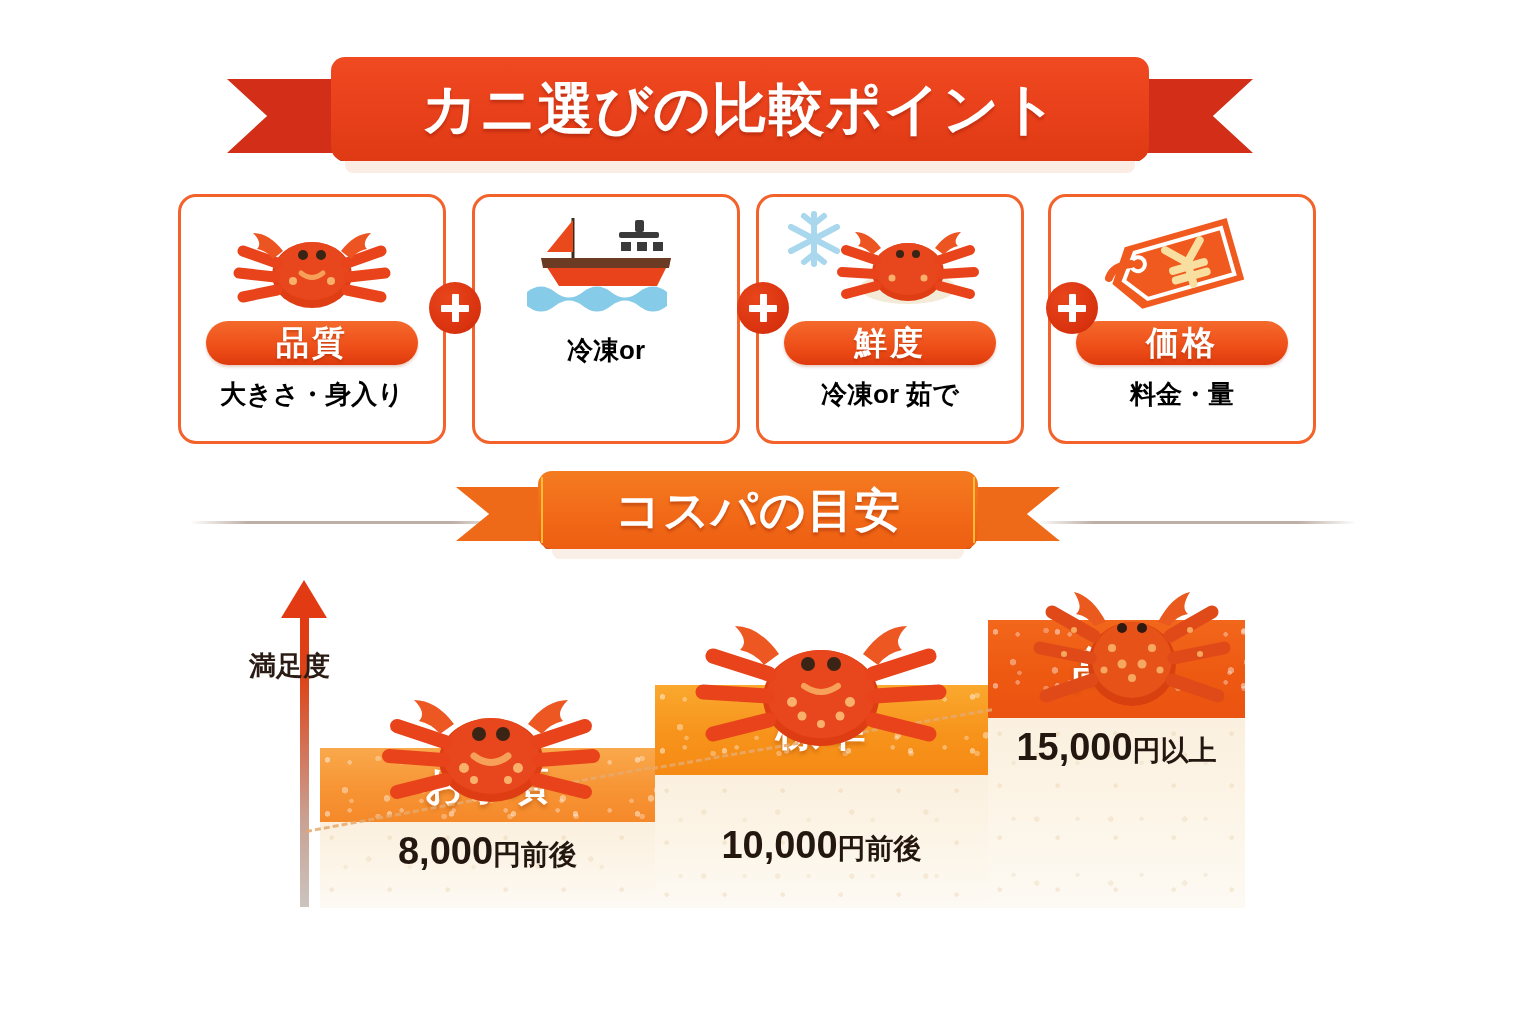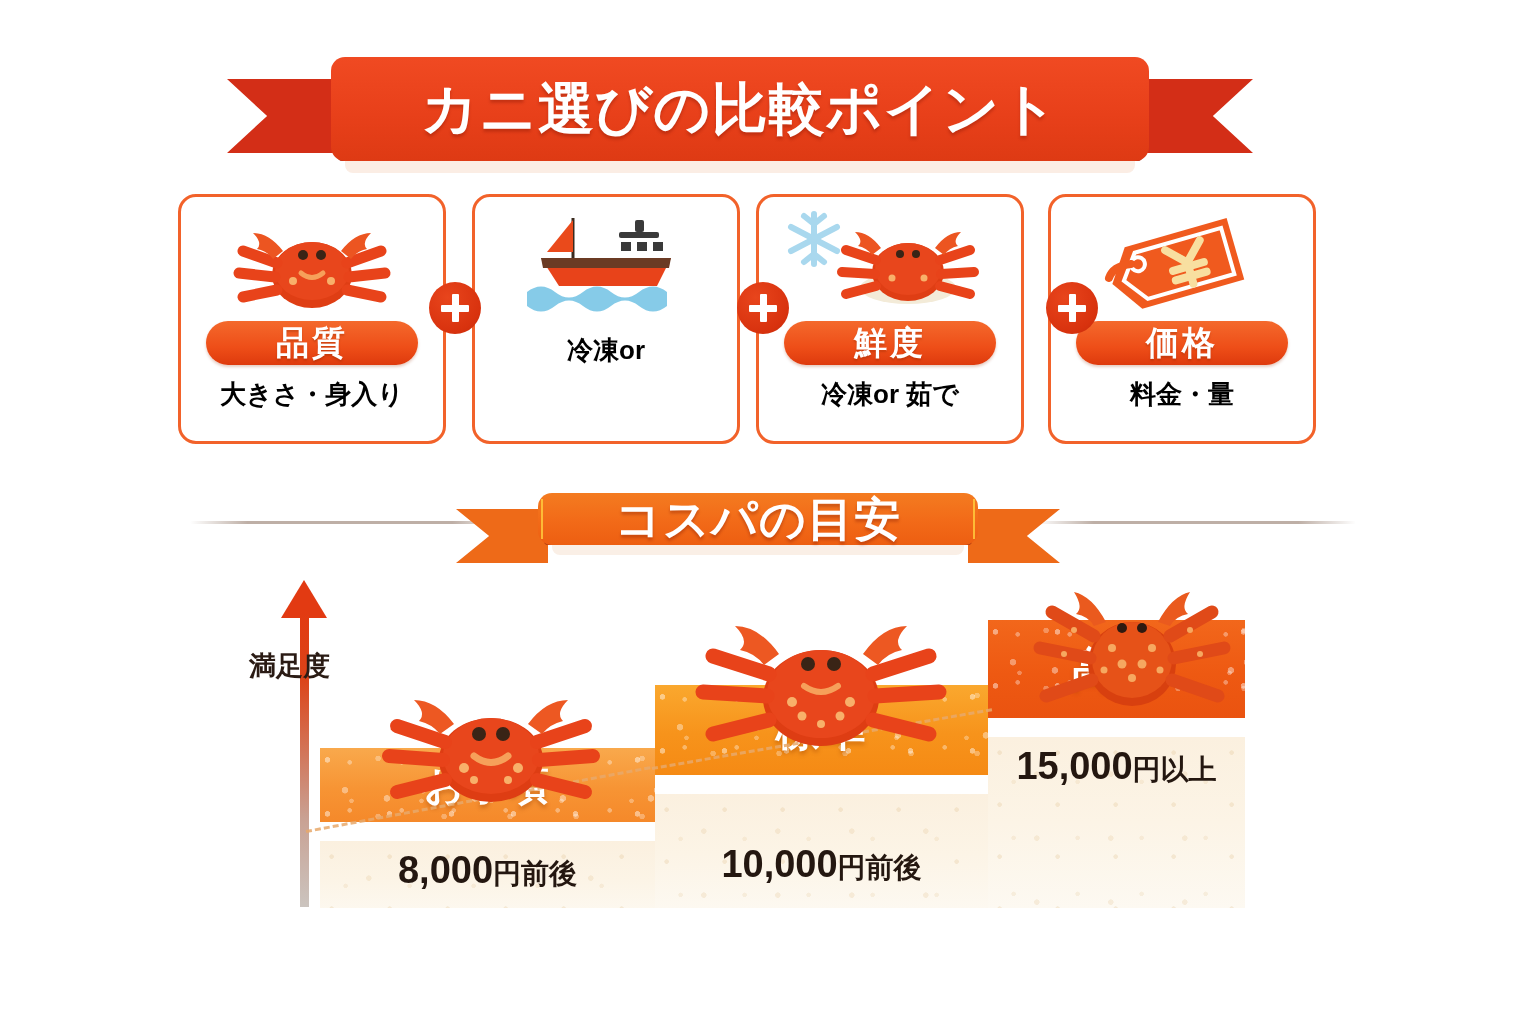--- a/index.html
+++ b/index.html
@@ -265,21 +265,20 @@
     letter-spacing: 2px;
   }
   .bar-body {
     position: relative;
     background: linear-gradient(180deg, #FBF0DF 0%, #FCF4E6 45%, #FDFAF4 100%);
     display: flex;
     align-items: flex-start;
     justify-content: center;
     padding-top: 8px;
     box-sizing: border-box;
-    margin-top: 19px;
   }
   .bar-body .grain {
     position: absolute; inset: 0;
     background-image:
       radial-gradient(circle at 20% 30%, rgba(226,196,150,.30) 0 2px, transparent 2.5px),
       radial-gradient(circle at 66% 58%, rgba(226,196,150,.26) 0 2.5px, transparent 3px),
       radial-gradient(circle at 40% 80%, rgba(226,196,150,.22) 0 2px, transparent 2.5px);
     background-size: 58px 52px, 74px 64px, 64px 56px;
   }
   .bar-price {
@@ -435,21 +434,21 @@
     </div>
     <div class="card-pill">
       <span>価格</span>
     </div>
     <div class="card-sub">料金・量</div>
   </div>
 
   <div class="divider" style="left:190px; top:521px; width:320px;"></div>
   <div class="divider" style="left:1036px; top:521px; width:320px;"></div>
 
-  <div class="ribbon" id="ribbon-section" style="left:538px; top:493px; width:440px; height:52px;">
+  <div class="ribbon" id="ribbon-section" style="left:538px; top:471px; width:440px; height:78px;">
     <div class="tail left" style="top:16px;height:54px;width:92px;left:-82px;"></div>
     <div class="tail right" style="top:16px;height:54px;width:92px;right:-82px;"></div>
     <div class="shadowbar"></div>
     <div class="fold left" style="height:20px;width:58px;margin-top:-20px;"></div>
     <div class="fold right" style="height:20px;width:58px;margin-top:-20px;"></div>
     <div class="ribbon-band">
       <div class="ribbon-title" style="font-size:46px;">コスパの目安</div>
     </div>
   </div>
 

